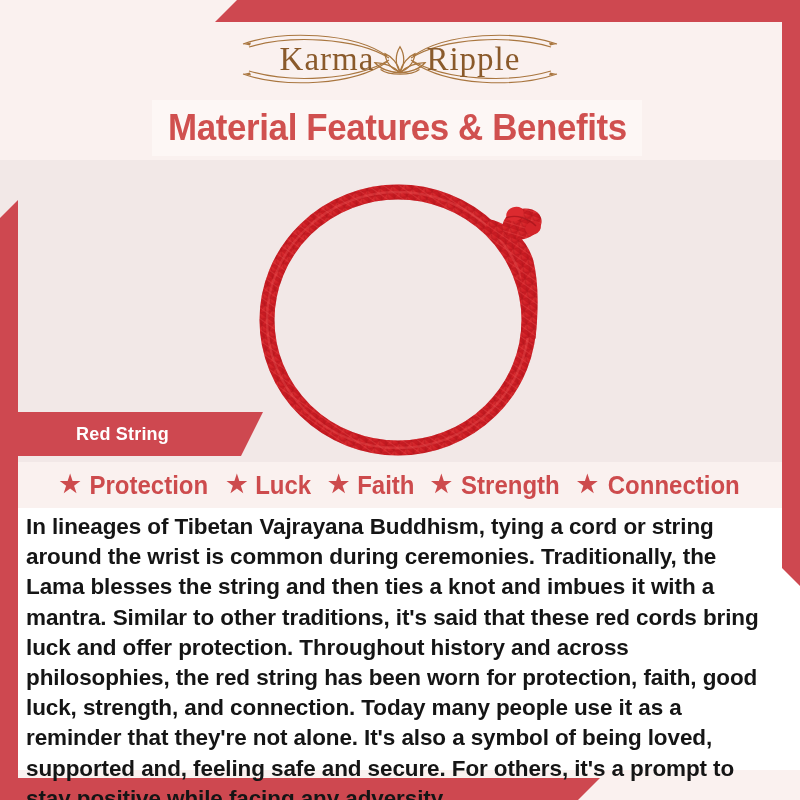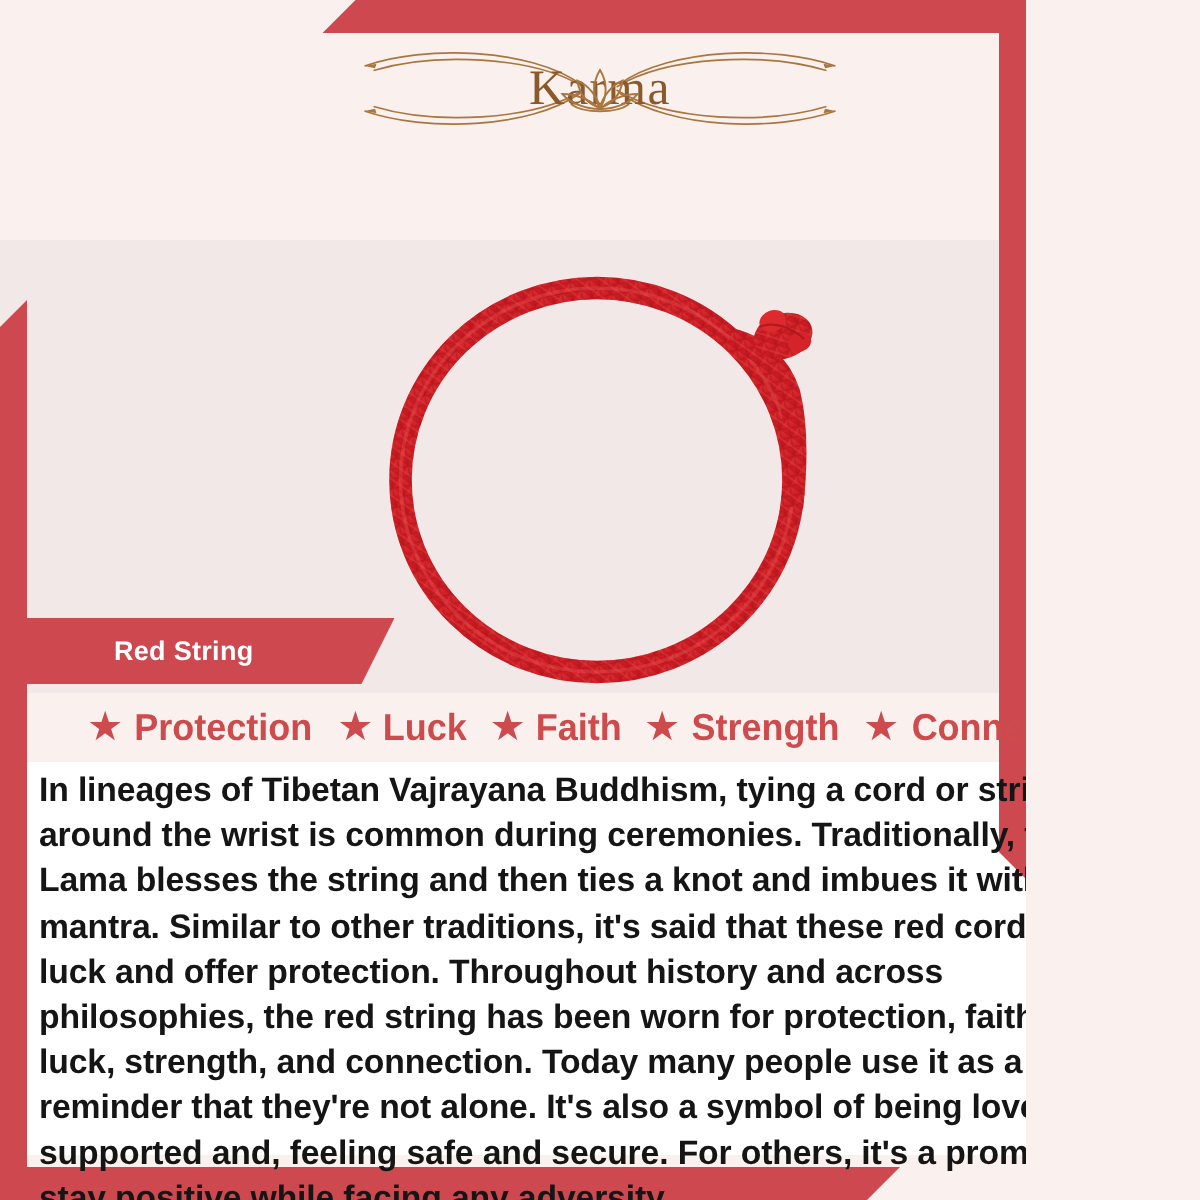--- a/index.html
+++ b/index.html
@@ -5,21 +5,21 @@
   * { margin:0; padding:0; box-sizing:border-box; }
   html,body { width:800px; height:800px; }
   body {
     font-family:"Liberation Sans", sans-serif;
     background:#faf1ef;
     overflow:hidden;
     position:relative;
   }
 
   
-  #page { position:absolute; inset:0; width:684px; height:800px; overflow:hidden; background:#fef9c3; }
+  #page { position:absolute; inset:0; width:800px; height:800px; overflow:hidden; background:#fef9c3; }
 
   
   .band-top {
     position:absolute; left:0; top:0; width:800px; height:160px;
     background:#faf1ef;
   }
   
   .band-product {
     position:absolute; left:0; top:160px; width:800px; height:302px;
     background:#f2e8e7;
@@ -179,24 +179,28 @@
           <path d="M29 5 C 24 13, 24 23, 29 30 C 34 23, 34 13, 29 5 Z"></path>
           <path d="M29 30 C 21 28, 15 21, 14 12 C 21 15, 27 22, 29 30 Z"></path>
           <path d="M29 30 C 37 28, 43 21, 44 12 C 37 15, 31 22, 29 30 Z"></path>
           <path d="M29 31 C 19 31, 9 27, 4 21 C 13 21, 23 25, 29 31 Z"></path>
           <path d="M29 31 C 39 31, 49 27, 54 21 C 45 21, 35 25, 29 31 Z"></path>
           <path d="M10 28 C 18 34, 40 34, 48 28"></path>
         </g>
       </svg>
       <div class="logo-text">
         <span>Karma</span>
+        <span>Ripple</span>
       </div>
     </div>
   </div>
 
+  <div class="title-band">
+    <div class="title-text">Material Features &amp; Benefits</div>
+  </div>
 
   <svg class="product" viewBox="0 0 370 290">
     <defs>
       <linearGradient id="cordg" x1="0" y1="0" x2="1" y2="1">
         <stop offset="0%" stop-color="#e33a3a"></stop>
         <stop offset="45%" stop-color="#d31f26"></stop>
         <stop offset="100%" stop-color="#b8141b"></stop>
       </linearGradient>
       <pattern id="braid" width="9" height="9" patternUnits="userSpaceOnUse" patternTransform="rotate(35)">
         <rect width="9" height="9" fill="url(#cordg)"></rect>

